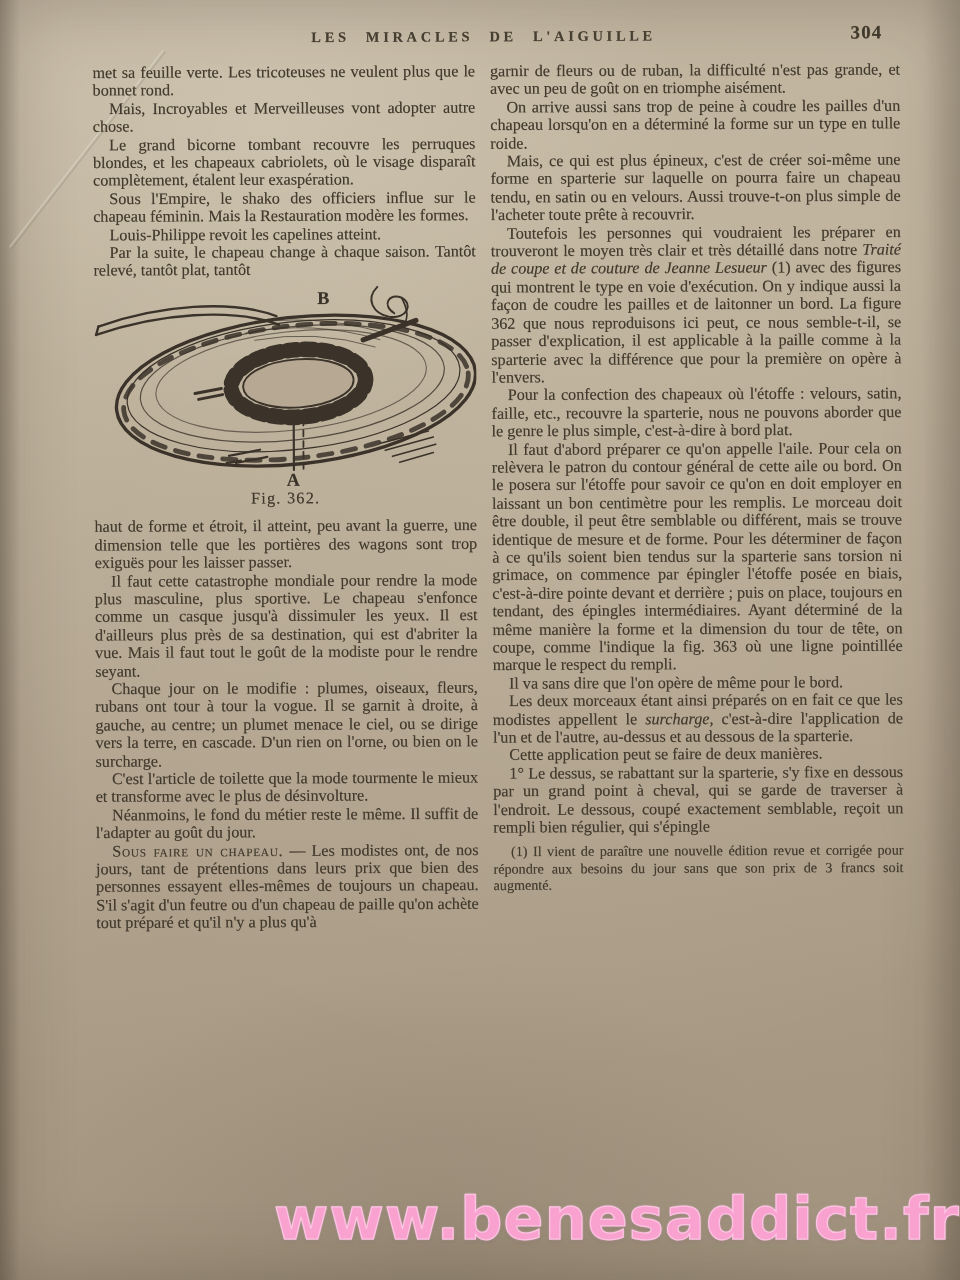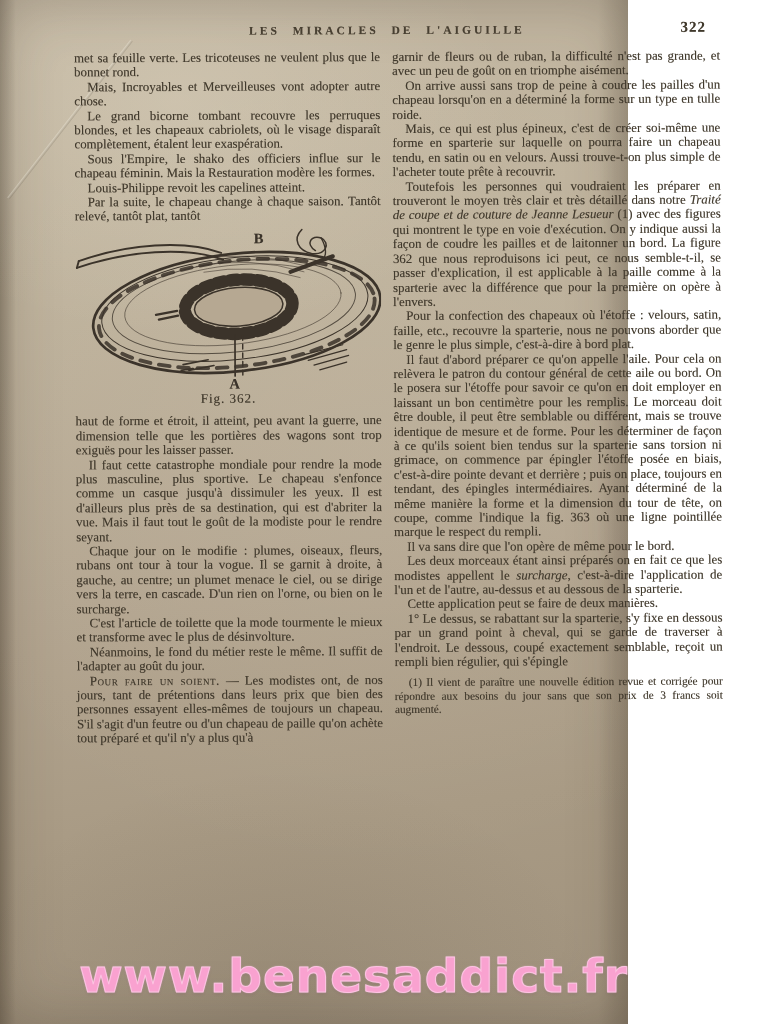--- a/index.html
+++ b/index.html
@@ -1,17 +1,17 @@
 <!DOCTYPE html>
 <html><head>
 <meta charset="utf-8">
 <style>
   html,body{margin:0;padding:0;width:768px;height:1024px;overflow:hidden;
     font-family:"Liberation Serif","DejaVu Serif",serif;}
-  .photo{position:relative;width:628px;height:1024px;
+  .photo{position:relative;width:768px;height:1024px;
     background:
       radial-gradient(ellipse 520px 360px at 28% 10%, rgba(255,250,232,.18), transparent 65%),
       radial-gradient(ellipse 700px 600px at 60% 45%, rgba(255,248,230,.07), transparent 70%),
       radial-gradient(ellipse 420px 300px at 45% 97%, rgba(60,48,36,.10), transparent 75%),
       linear-gradient(to right, rgba(45,35,22,.28) 0px, rgba(45,35,22,0) 16px),
       linear-gradient(to left, rgba(45,35,22,.16) 0px, rgba(45,35,22,0) 30px),
       linear-gradient(172deg, #c4b8a3 0%, #beb29c 28%, #b3a590 55%, #a89a84 78%, #a0927d 100%);
     box-shadow: inset 0 0 60px rgba(50,40,28,.28);}
   .crease{position:absolute;left:-30px;top:118px;width:200px;height:3px;
     background:linear-gradient(to bottom, rgba(255,252,240,.38), rgba(70,60,45,.22));
@@ -44,21 +44,21 @@
     text-shadow:0 0 2px rgba(255,210,235,.8), 0 2px 3px rgba(110,60,90,.18);}
 </style>
 </head>
 <body>
 
 <div class="photo">
   <div class="crease"></div>
   <div class="content">
     <header>
       <span class="htitle">LES MIRACLES DE L'AIGUILLE</span>
-      <span class="pagenum">322</span>
+      <span class="pagenum">304</span>
     </header>
     <div class="cols">
       <div class="col left">
         <div>
             <p><span>met sa feuille verte. Les tricoteuses ne veulent plus que le bonnet rond.</span></p>
             <p class="indent"><span>Mais, Incroyables et Merveilleuses vont adopter autre chose.</span></p>
             <p class="indent"><span>Le grand bicorne tombant recouvre les perruques blondes, et les chapeaux cabriolets, où le visage disparaît complètement, étalent leur exaspération.</span></p>
             <p class="indent"><span>Sous l'Empire, le shako des officiers influe sur le chapeau féminin. Mais la Restauration modère les formes.</span></p>
             <p class="indent"><span>Louis-Philippe revoit les capelines atteint.</span></p>
             <p class="indent"><span>Par la suite, le chapeau change à chaque saison. Tantôt relevé, tantôt plat, tantôt</span></p>
@@ -102,21 +102,21 @@
             <text x="160" y="167" class="figlabel">A</text>
           </svg>
           <figcaption>Fig. 362.</figcaption>
         </figure>
         <div>
             <p><span>haut de forme et étroit, il atteint, peu avant la guerre, une dimension telle que les portières des wagons sont trop exiguës pour les laisser passer.</span></p>
             <p class="indent"><span>Il faut cette catastrophe mondiale pour rendre la mode plus masculine, plus sportive. Le chapeau s'enfonce comme un casque jusqu'à dissimuler les yeux. Il est d'ailleurs plus près de sa destination, qui est d'abriter la vue. Mais il faut tout le goût de la modiste pour le rendre seyant.</span></p>
             <p class="indent"><span>Chaque jour on le modifie : plumes, oiseaux, fleurs, rubans ont tour à tour la vogue. Il se garnit à droite, à gauche, au centre; un plumet menace le ciel, ou se dirige vers la terre, en cascade. D'un rien on l'orne, ou bien on le surcharge.</span></p>
             <p class="indent"><span>C'est l'article de toilette que la mode tourmente le mieux et transforme avec le plus de désinvolture.</span></p>
             <p class="indent"><span>Néanmoins, le fond du métier reste le même. Il suffit de l'adapter au goût du jour.</span></p>
-            <p class="indent"><span class="smallcaps">Pour faire un soient.</span><span> — Les modistes ont, de nos jours, tant de prétentions dans leurs prix que bien des personnes essayent elles-mêmes de toujours un chapeau. S'il s'agit d'un feutre ou d'un chapeau de paille qu'on achète tout préparé et qu'il n'y a plus qu'à</span></p>
+            <p class="indent"><span class="smallcaps">Sous faire un chapeau.</span><span> — Les modistes ont, de nos jours, tant de prétentions dans leurs prix que bien des personnes essayent elles-mêmes de toujours un chapeau. S'il s'agit d'un feutre ou d'un chapeau de paille qu'on achète tout préparé et qu'il n'y a plus qu'à</span></p>
           </div>
       </div>
       <div class="col right">
         <div>
             <p><span>garnir de fleurs ou de ruban, la difficulté n'est pas grande, et avec un peu de goût on en triomphe aisément.</span></p>
             <p class="indent"><span>On arrive aussi sans trop de peine à coudre les pailles d'un chapeau lorsqu'on en a déterminé la forme sur un type en tulle roide.</span></p>
             <p class="indent"><span>Mais, ce qui est plus épineux, c'est de créer soi-même une forme en sparterie sur laquelle on pourra faire un chapeau tendu, en satin ou en velours. Aussi trouve-t-on plus simple de l'acheter toute prête à recouvrir.</span></p>
             <p class="indent"><span>Toutefois les personnes qui voudraient les préparer en trouveront le moyen très clair et très détaillé dans notre </span><span class="italic">Traité de coupe et de couture de Jeanne Lesueur</span><span> (1) avec des figures qui montrent le type en voie d'exécution. On y indique aussi la façon de coudre les pailles et de laitonner un bord. La figure 362 que nous reproduisons ici peut, ce nous semble-t-il, se passer d'explication, il est applicable à la paille comme à la sparterie avec la différence que pour la première on opère à l'envers.</span></p>
             <p class="indent"><span>Pour la confection des chapeaux où l'étoffe : velours, satin, faille, etc., recouvre la sparterie, nous ne pouvons aborder que le genre le plus simple, c'est-à-dire à bord plat.</span></p>
             <p class="indent"><span>Il faut d'abord préparer ce qu'on appelle l'aile. Pour cela on relèvera le patron du contour général de cette aile ou bord. On le posera sur l'étoffe pour savoir ce qu'on en doit employer en laissant un bon centimètre pour les remplis. Le morceau doit être double, il peut être semblable ou différent, mais se trouve identique de mesure et de forme. Pour les déterminer de façon à ce qu'ils soient bien tendus sur la sparterie sans torsion ni grimace, on commence par épingler l'étoffe posée en biais, c'est-à-dire pointe devant et derrière ; puis on place, toujours en tendant, des épingles intermédiaires. Ayant déterminé de la même manière la forme et la dimension du tour de tête, on coupe, comme l'indique la fig. 363 où une ligne pointillée marque le respect du rempli.</span></p>

